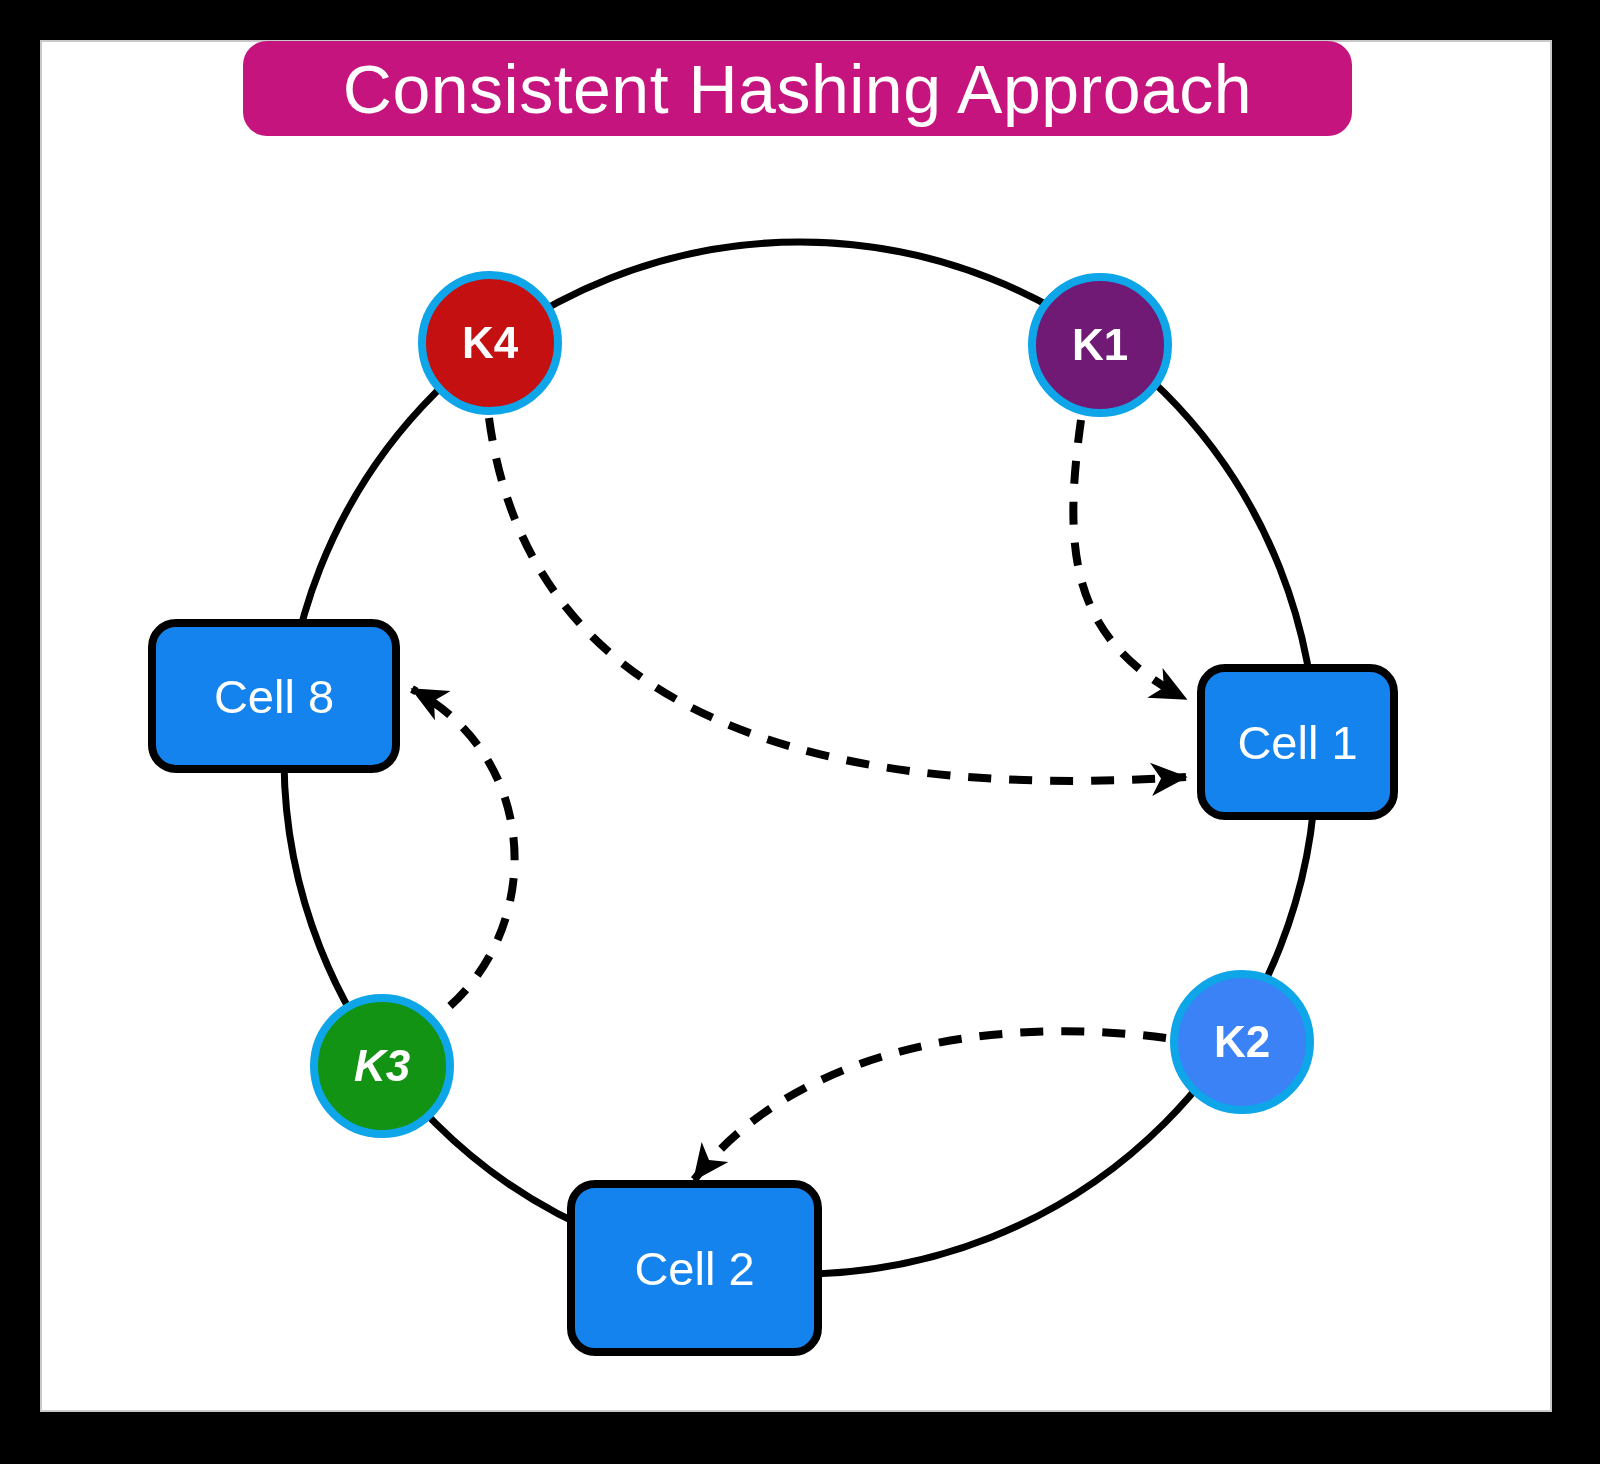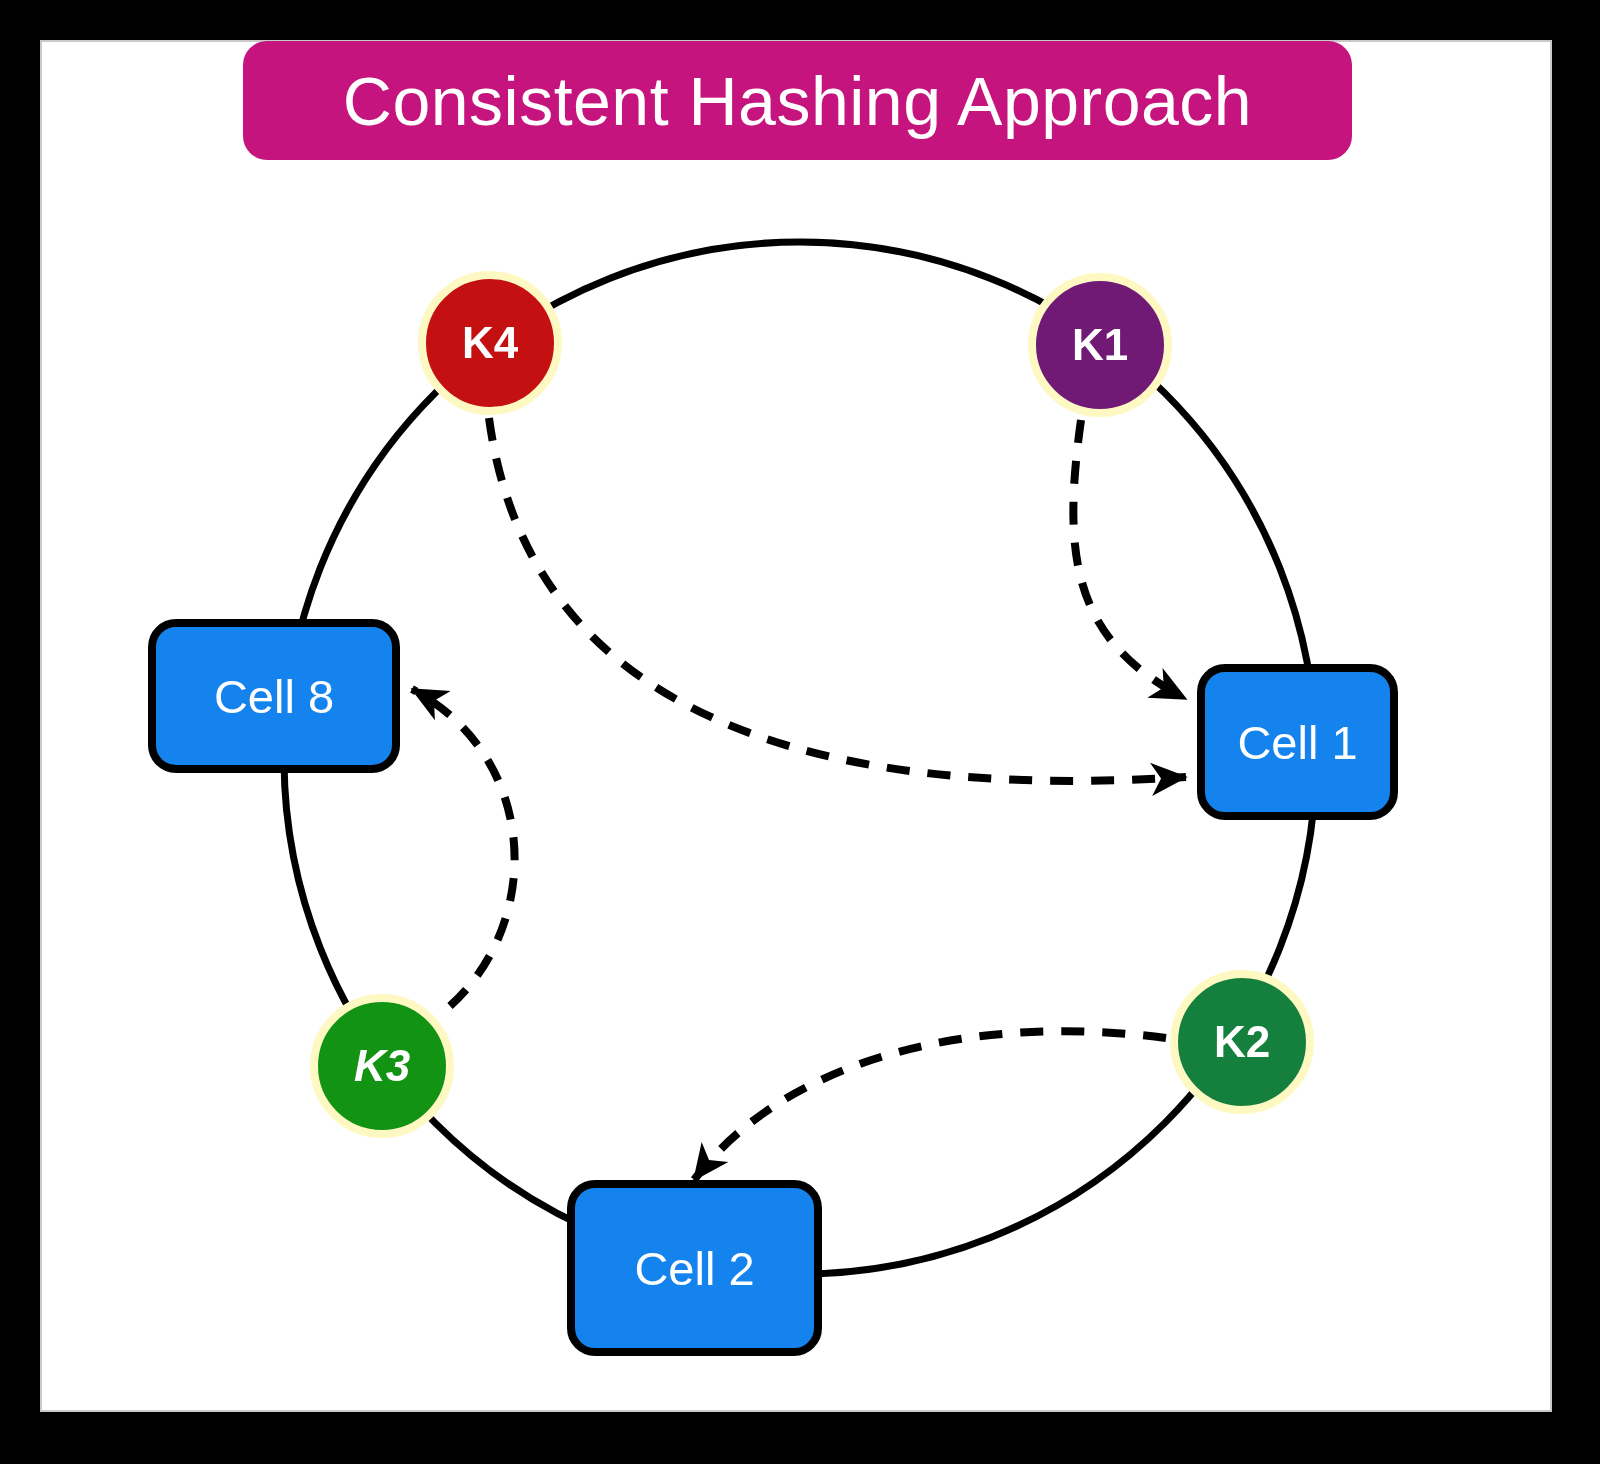--- a/index.html
+++ b/index.html
@@ -14,39 +14,39 @@
     position:absolute;
     left:40px;top:40px;
     width:1512px;height:1372px;
     background:#fff;
     border:2px solid #c9c9c9;
     box-sizing:border-box;
   }
   .banner{
     position:absolute;
     left:243px;top:41px;
-    width:1109px;height:119px;
+    width:1109px;height:95px;
     border-radius:24px;
     display:flex;align-items:center;justify-content:center;
   }
   .banner-text{
     color:#fff;
     font-size:68px;
     font-weight:500;
     letter-spacing:0.5px;
     white-space:nowrap;
   }
   svg.canvas{
     position:absolute;left:0;top:0;
     width:1600px;height:1464px;
   }
   .keynode{
     position:absolute;
     width:144px;height:144px;
-    border:8px solid #fef9c3;
+    border:8px solid #0ea5e9;
     border-radius:50%;
     box-sizing:border-box;
     display:flex;align-items:center;justify-content:center;
     color:#fff;
     font-size:44px;
     font-weight:600;
   }
   .cellbox{
     position:absolute;
     border:8px solid #000;
@@ -91,21 +91,21 @@
 
 <div class="keynode" id="k4" style="background: rgb(196, 16, 16);">
   <span>K4</span>
 </div>
 <div class="keynode" id="k1" style="background: #701a75;">
   <span>K1</span>
 </div>
 <div class="keynode" id="k3" style="background: rgb(18, 147, 19); font-style: italic;">
   <span>K3</span>
 </div>
-<div class="keynode" id="k2" style="background: #15803d;">
+<div class="keynode" id="k2" style="background: #3b82f6;">
   <span>K2</span>
 </div>
 
 <div class="cellbox" id="cell3" style="background: rgb(21, 131, 237);">
   <span>Cell 8</span>
 </div>
 <div class="cellbox" id="cell1" style="background: rgb(21, 131, 237);">
   <span>Cell 1</span>
 </div>
 <div class="cellbox" id="cell2" style="background: rgb(21, 131, 237);">

